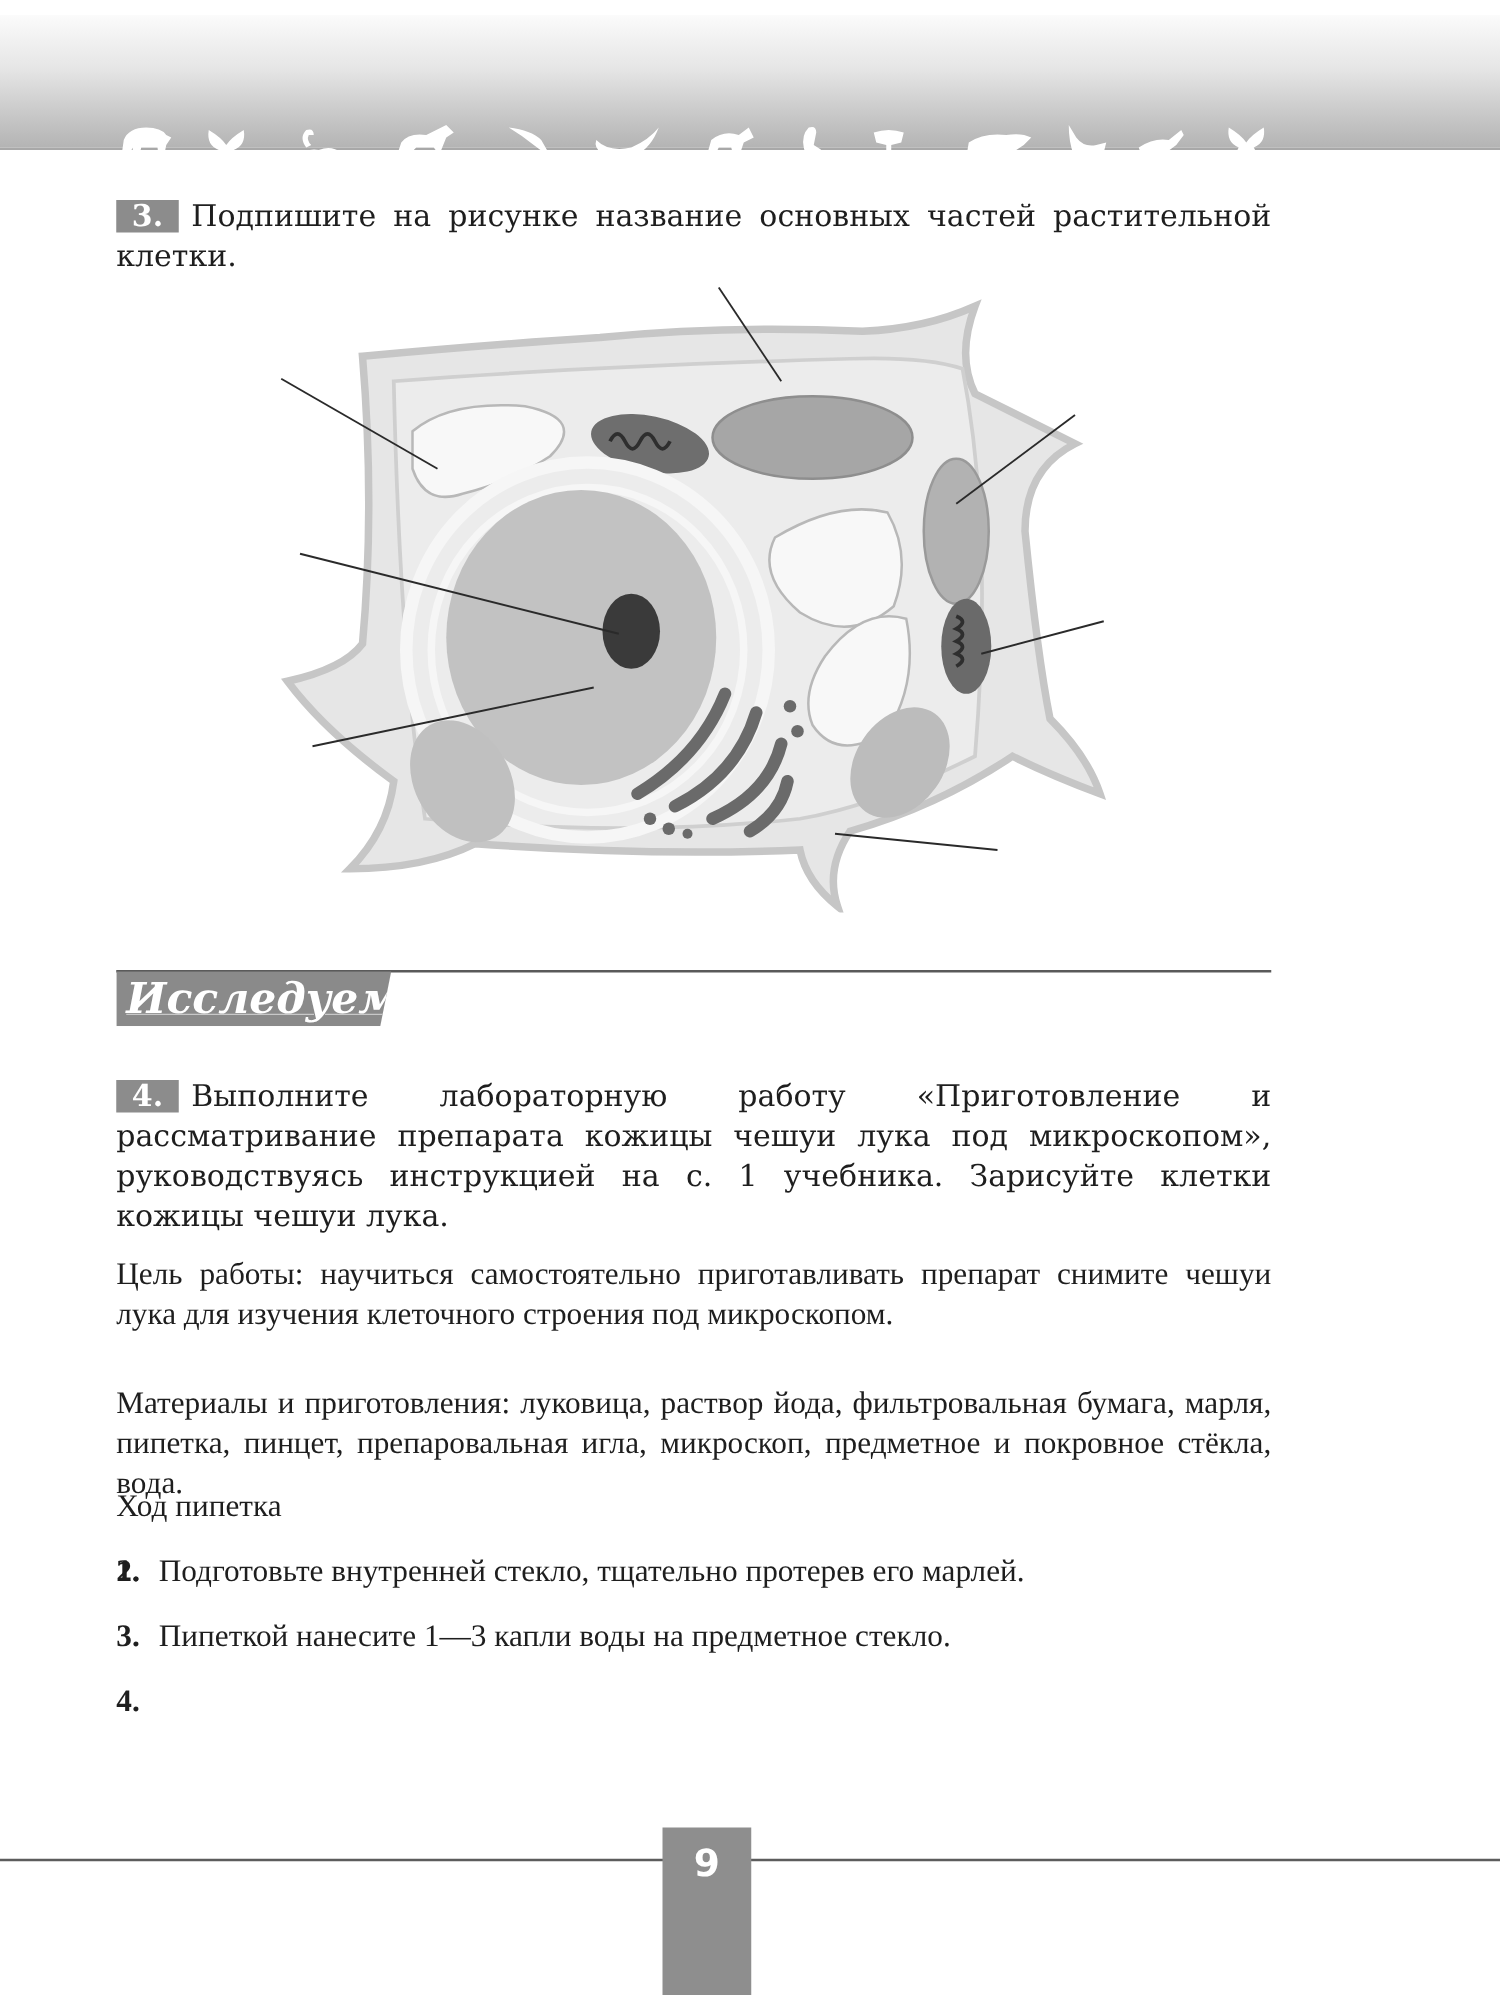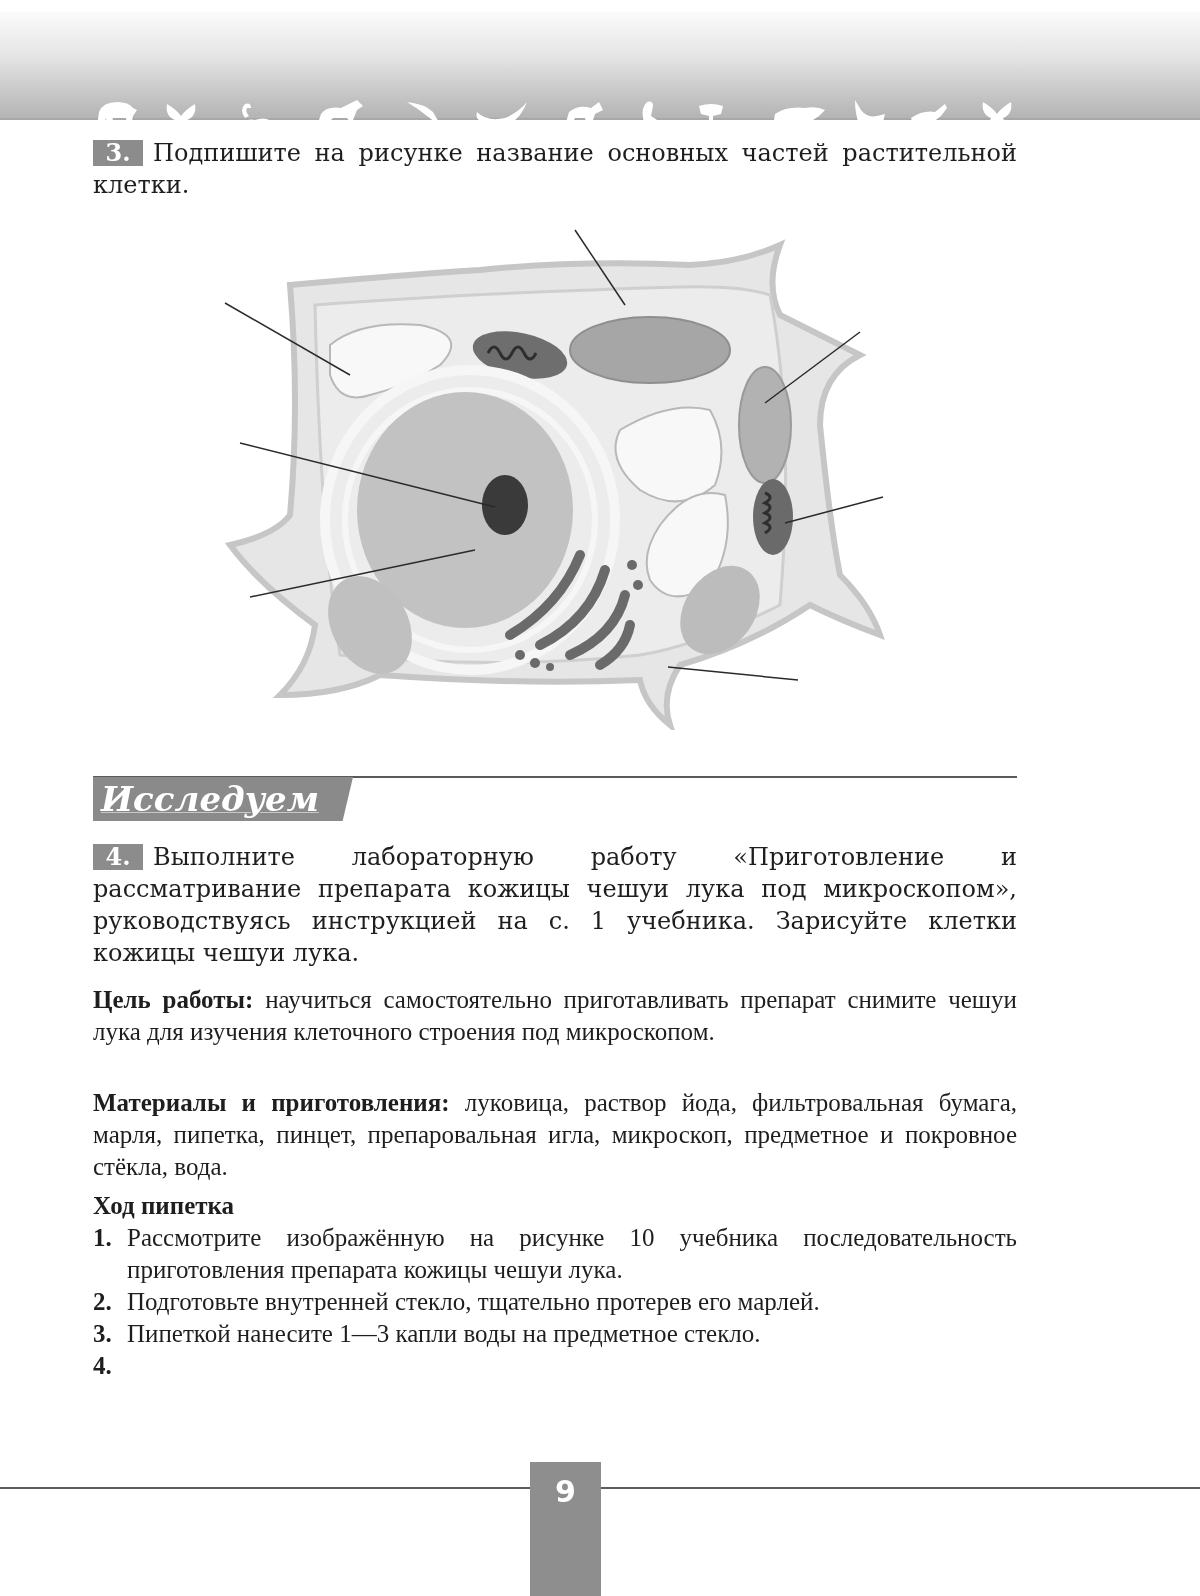--- a/index.html
+++ b/index.html
@@ -8,39 +8,38 @@
     background: #ffffff; color: #1e1e1e;
     font-family: "DejaVu Serif", "Liberation Serif", serif;
   }
   .header-band {
     position: absolute; left: 0; top: 12px; width: 1200px; height: 106px;
     background: linear-gradient(to bottom, #fbfbfb 0%, #e6e6e6 40%, #c4c4c4 80%, #b4b4b4 100%);
     border-bottom: 2px solid #a8a8a8;
   }
   .animals { position: absolute; left: 95px; top: 84px; width: 940px; height: 32px; }
   .text { position: absolute; left: 93px; width: 924px; font-size: 24px; line-height: 32px; }
-  .justify { text-align: justify; text-align-last: auto; }
+  .justify { text-align: justify; text-align-last: auto; margin-top: 20px; }
   .num-badge {
     display: inline-block; background: #8c8c8c; color: #ffffff;
     font-weight: bold; padding: 0 8px; margin-right: 10px; height: 26px; line-height: 26px;
     min-width: 34px; text-align: center;
   }
   .diagram { position: absolute; left: 220px; top: 225px; width: 680px; height: 505px; }
   .section-rule { position: absolute; left: 93px; top: 776px; width: 924px; height: 2px; background: #5a5a5a; }
   .section-head {
     position: absolute; left: 93px; top: 777px; width: 220px; height: 44px;
     background: #8a8a8a;
     clip-path: polygon(0 0, 100% 0, 96% 100%, 0 100%);
-    padding-left: 40px;
   }
   .section-head span {
     position: absolute; left: 8px; top: 2px; color: #ffffff; font-size: 34px; font-style: italic; font-weight: bold;
     font-family: "DejaVu Serif", serif; text-decoration: underline; text-decoration-color: #c8c8c8; text-decoration-thickness: 1px;
   }
-  .bold { font-weight: bold; font-family: "Liberation Serif", serif; font-size: 25px; }
+  .bold { font-weight: normal; font-family: "Liberation Serif", serif; font-size: 25px; }
   .condensed { font-family: "Liberation Serif", serif; font-size: 25px; }
   ol.steps { margin: 0; padding: 0; list-style: none; }
   ol.steps li { position: relative; padding-left: 34px; }
   ol.steps li .n { position: absolute; left: 0; top: 0; font-weight: bold; }
   .footer-rule { position: absolute; left: 0; top: 1487px; width: 1200px; height: 2px; background: #5c5c5c; }
   .page-tab {
     position: absolute; left: 530px; top: 1462px; width: 71px; height: 134px; background: #8e8e8e;
   }
   .page-tab span {
     position: absolute; left: 0; width: 71px; top: 12px; text-align: center; color: #fff;
@@ -159,21 +158,21 @@
   <span class="bold">Цель работы:</span><span> научиться самостоятельно приготавливать препарат снимите чешуи лука для изучения клеточного строения под микроскопом.</span>
 </div>
 
 <div class="text justify condensed" style="top:1087px;">
   <span class="bold">Материалы и приготовления:</span><span> луковица, раствор йода, фильтровальная бумага, марля, пипетка, пинцет, препаровальная игла, микроскоп, предметное и покровное стёкла, вода.</span>
 </div>
 
 <div class="text condensed" style="top:1190px;">
   <div class="bold">Ход пипетка</div>
   <ol class="steps">
-    <li class="justify"><span class="n">1.</span><span>Рассмотрите изображённую на рисунке 10 учебника последовательность приготовления препарата кожицы чешуи лука.</span></li>
+    <li class="justify"><span class="n">1.</span></li>
     <li class="justify"><span class="n">2.</span><span>Подготовьте внутренней стекло, тщательно протерев его марлей.</span></li>
     <li class="justify"><span class="n">3.</span><span>Пипеткой нанесите 1—3 капли воды на предметное стекло.</span></li>
     <li class="justify"><span class="n">4.</span></li>
   </ol>
 </div>
 
 <div class="footer-rule"></div>
 <div class="page-tab">
   <span>9</span>
 </div>

